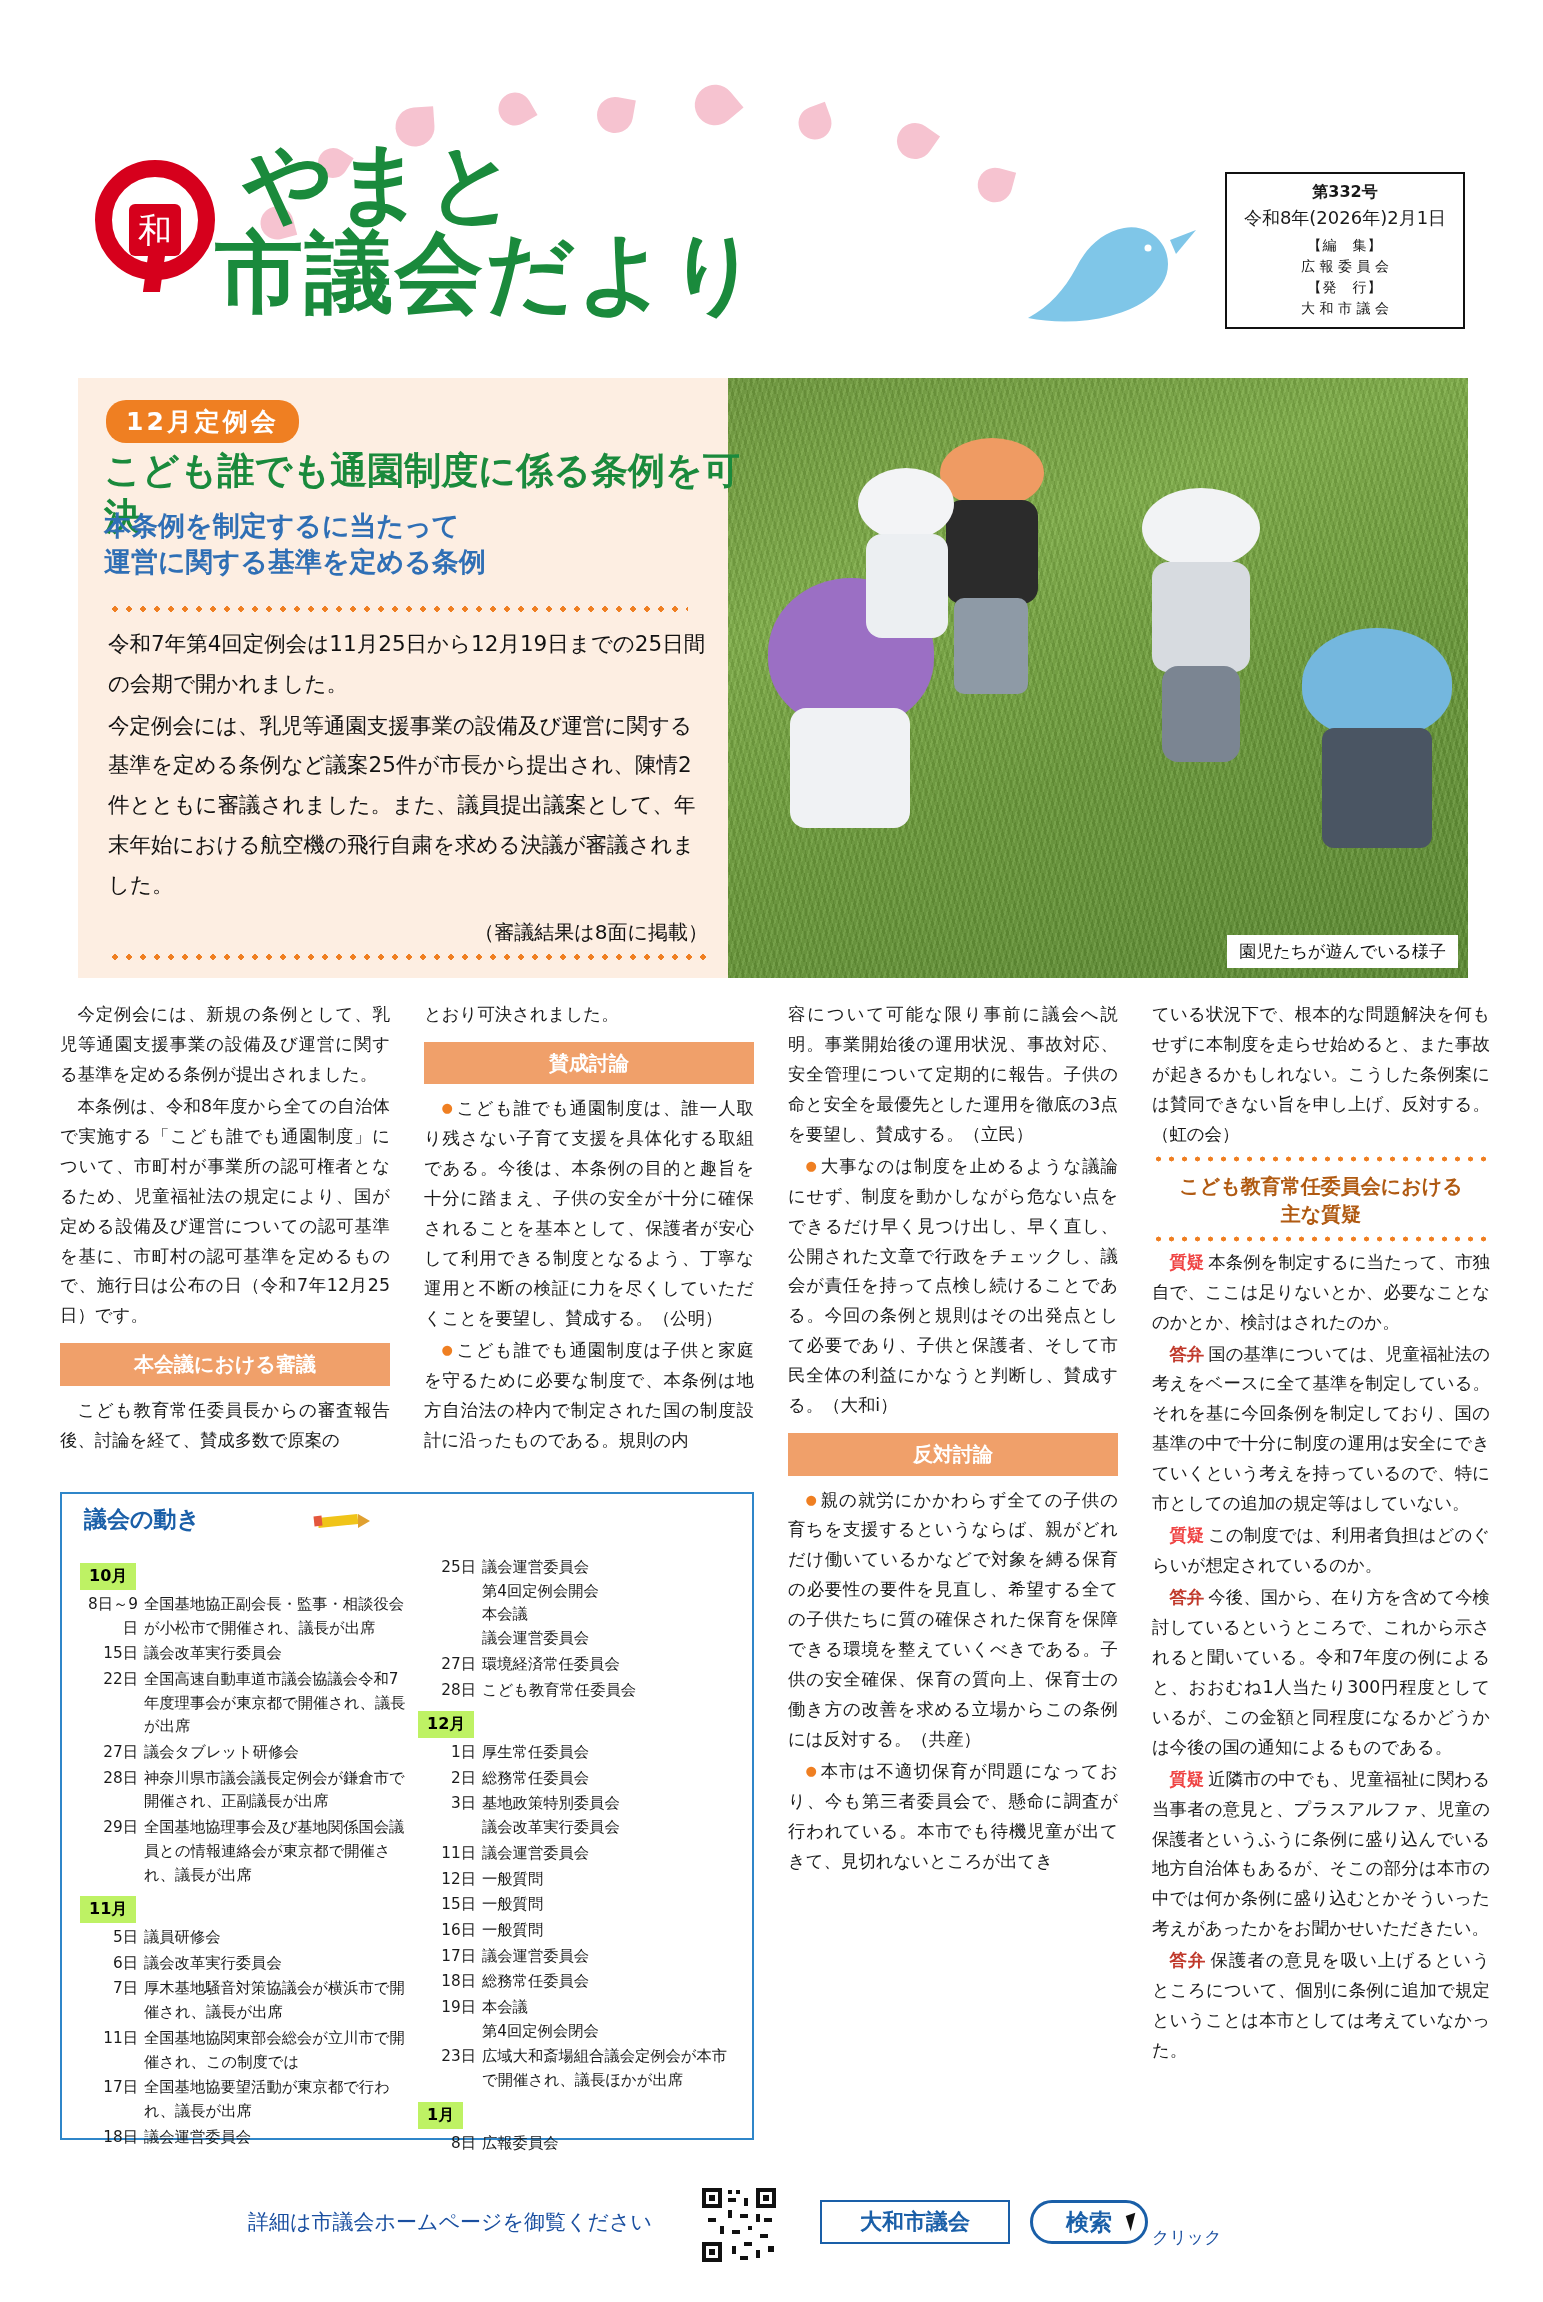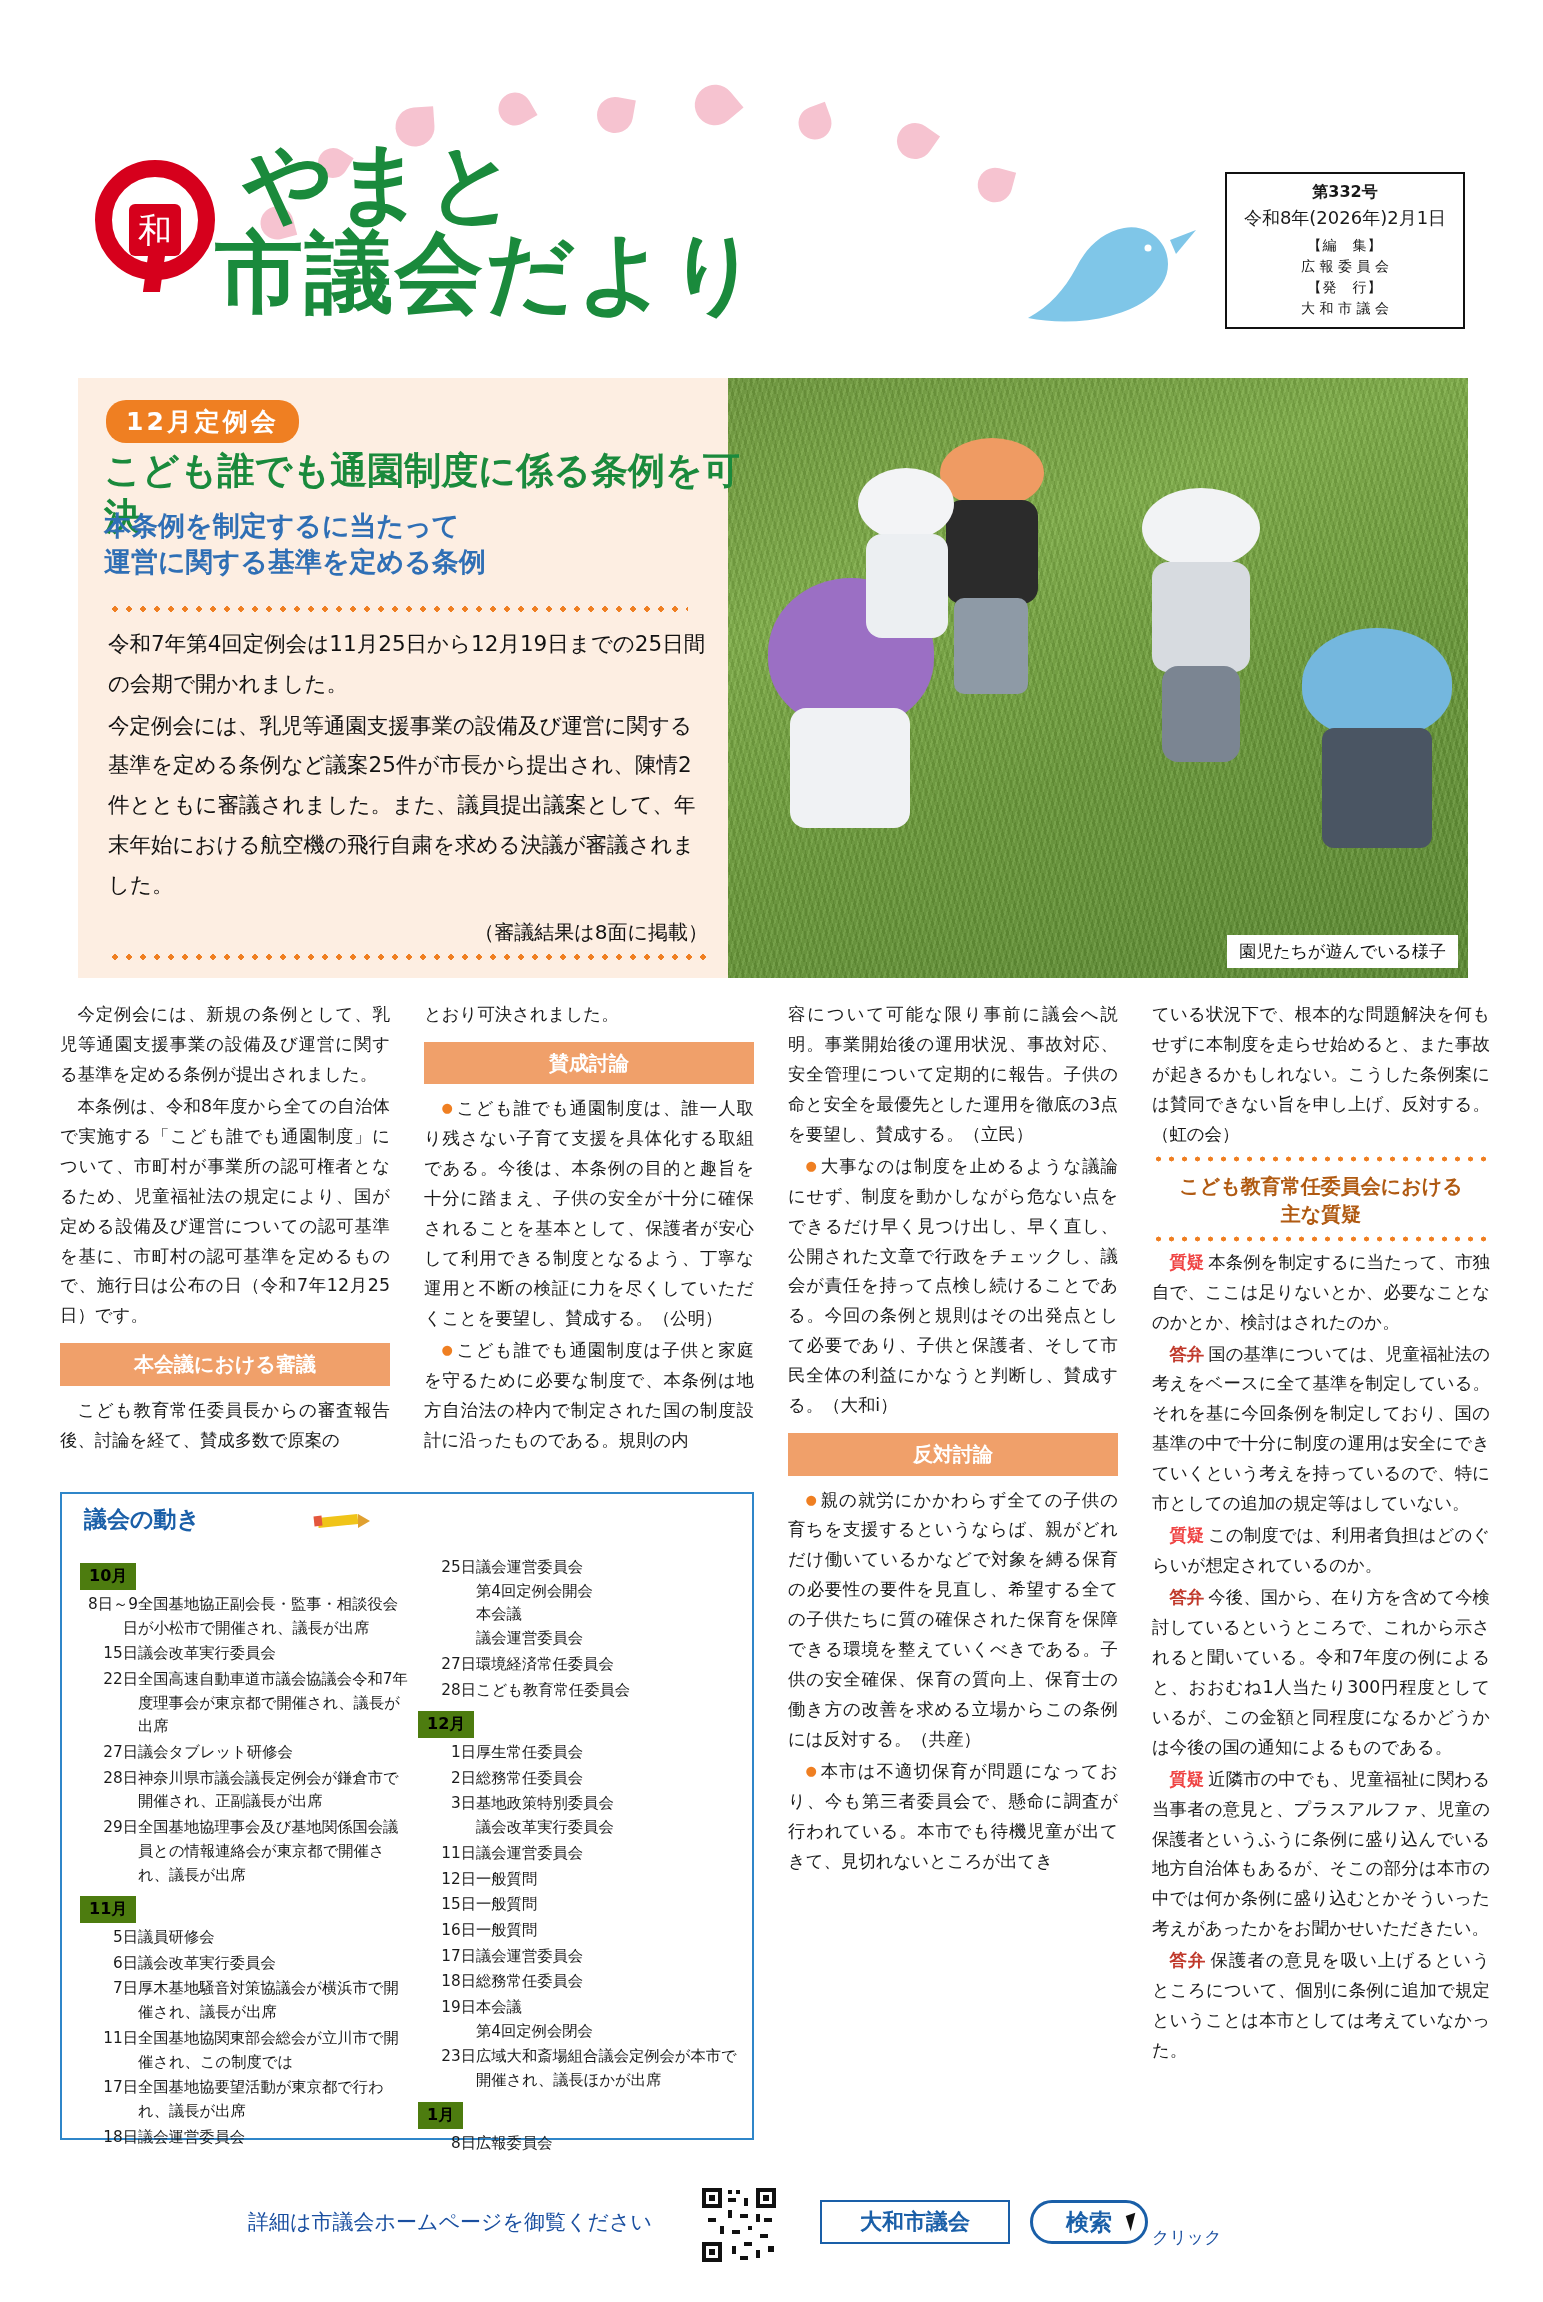--- a/index.html
+++ b/index.html
@@ -162,24 +162,24 @@
   .moves-title {
     position:absolute; left:22px; top:10px;
     font-size:23px; font-weight:bold; color:#1a5fa8;
     font-family:"DejaVu Sans", sans-serif;
   }
   .pencil { position:absolute; left:250px; top:14px; width:60px; height:26px; }
   .mv-col { position:absolute; top:62px; font-size:15.3px; line-height:1.55; font-family:"DejaVu Sans", sans-serif; }
   .mv-left { left:18px; width:330px; }
   .mv-right { left:356px; width:320px; }
   .mon {
-    display:inline-block; background:#4d7c0f; color:#000;
+    display:inline-block; background:#bef264; color:#000;
     font-weight:bold; font-size:16px; padding:1px 9px; margin:7px 0 3px;
   }
-  .mv-row { display:flex; margin-bottom:2px; }
+  .mv-row { display:flex; gap:6px; margin-bottom:2px; }
   .mv-row .d { width:58px; text-align:right; flex:none; }
   .mv-row .t { flex:1; }
 
   
   .footer { position:absolute; left:0; bottom:36px; width:1543px; height:80px; }
   .footer-text {
     position:absolute; left:248px; top:22px; font-size:21px; color:#1a4fa0;
     font-family:"DejaVu Sans", sans-serif;
   }
   .qr { position:absolute; left:700px; top:0px; width:78px; height:78px; background:#fff; }

